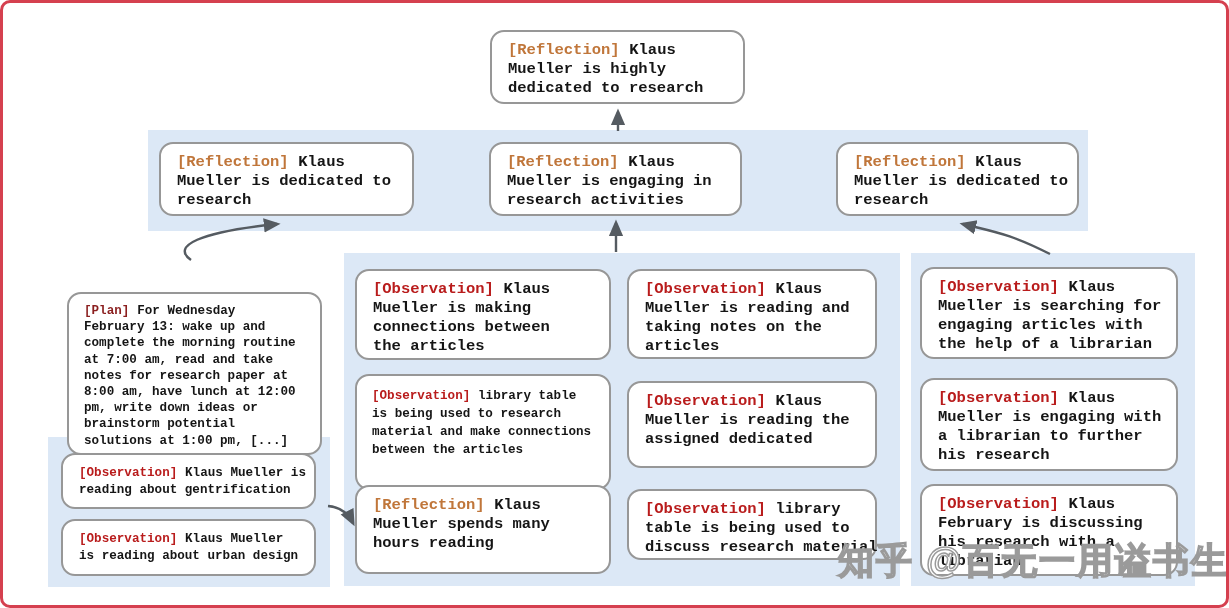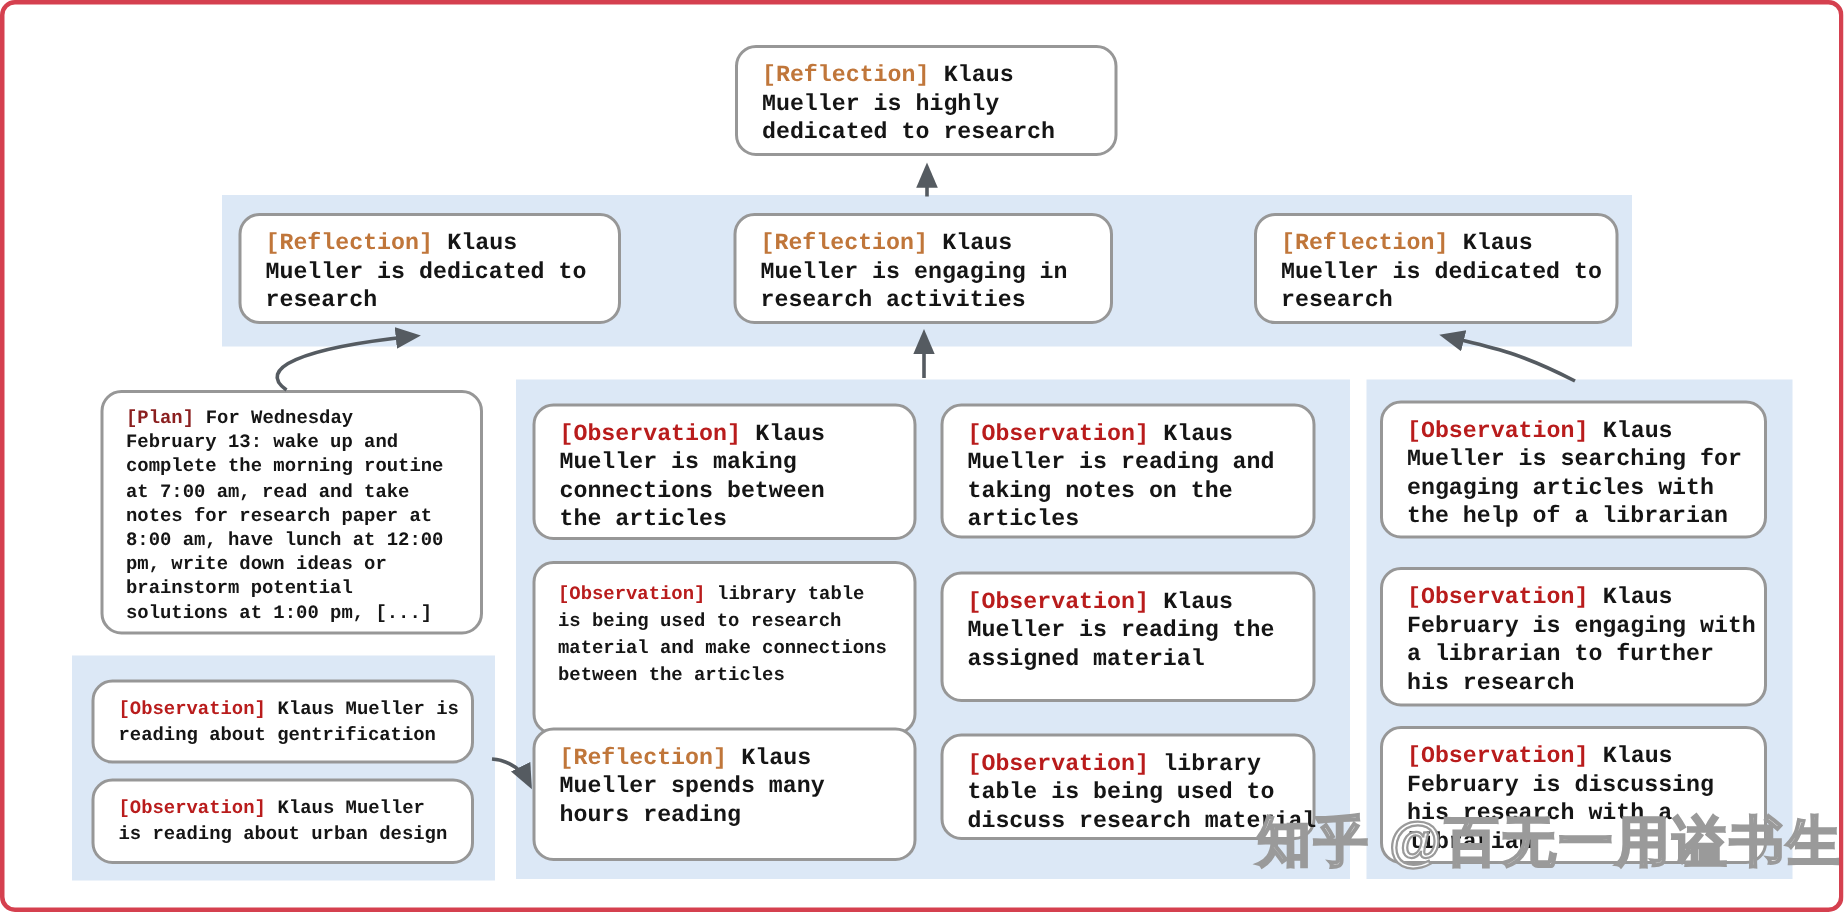--- a/index.html
+++ b/index.html
@@ -27,21 +27,21 @@
     font-weight:bold;
     z-index:4;
   }
   .node .body { white-space:pre; }
   .node .lbl { margin-right:0.62em; }
   .lbl.reflection { color:#c0763a; }
   .lbl.observation { color:#b91c1c; }
   .lbl.plan { color:#8b1f1f; }
 
   .std  { font-size:15.5px; line-height:19px;   padding:9px 10px 8px 16px; }
-  .plan-box { font-size:12.6px; line-height:16.2px; padding:9px 20px 8px 15px; }
+  .plan-box { font-size:12.6px; line-height:16.2px; padding:9px 20px 8px 15px;margin-top:32px; }
   .small    { font-size:12.6px; line-height:18px;   padding:11px 10px 8px 15px; }
   .obs-wide { font-size:12.6px; line-height:17px;   padding:10px 10px 8px 16px; }
 
   .arrows { position:absolute; left:0; top:0; z-index:5; pointer-events:none; }
   .arrow { stroke:#555b61; stroke-width:2.4; fill:none; }
 
   .watermark {
     position:absolute;
     left:835px; top:534px;
     z-index:10;
@@ -140,37 +140,37 @@
 
   <div class="node std" style="left:624px;top:266px;width:250px;height:90px">
     <span class="lbl observation">[Observation]</span><span class="body">Klaus
 Mueller is reading and
 taking notes on the
 articles</span>
   </div>
   <div class="node std" style="left:624px;top:378px;width:250px;height:87px">
     <span class="lbl observation">[Observation]</span><span class="body">Klaus
 Mueller is reading the
-assigned material</span>
+assigned dedicated</span>
   </div>
   <div class="node std" style="left:624px;top:486px;width:250px;height:71px">
     <span class="lbl observation">[Observation]</span><span class="body">library
 table is being used to
 discuss research material</span>
   </div>
 
   <div class="node std" style="left:917px;top:264px;width:258px;height:92px">
     <span class="lbl observation">[Observation]</span><span class="body">Klaus
 Mueller is searching for
 engaging articles with
 the help of a librarian</span>
   </div>
   <div class="node std" style="left:917px;top:375px;width:258px;height:93px">
     <span class="lbl observation">[Observation]</span><span class="body">Klaus
-February is engaging with
+Mueller is engaging with
 a librarian to further
 his research</span>
   </div>
   <div class="node std" style="left:917px;top:481px;width:258px;height:92px">
     <span class="lbl observation">[Observation]</span><span class="body">Klaus
 February is discussing
 his research with a
 librarian</span>
   </div>
 

